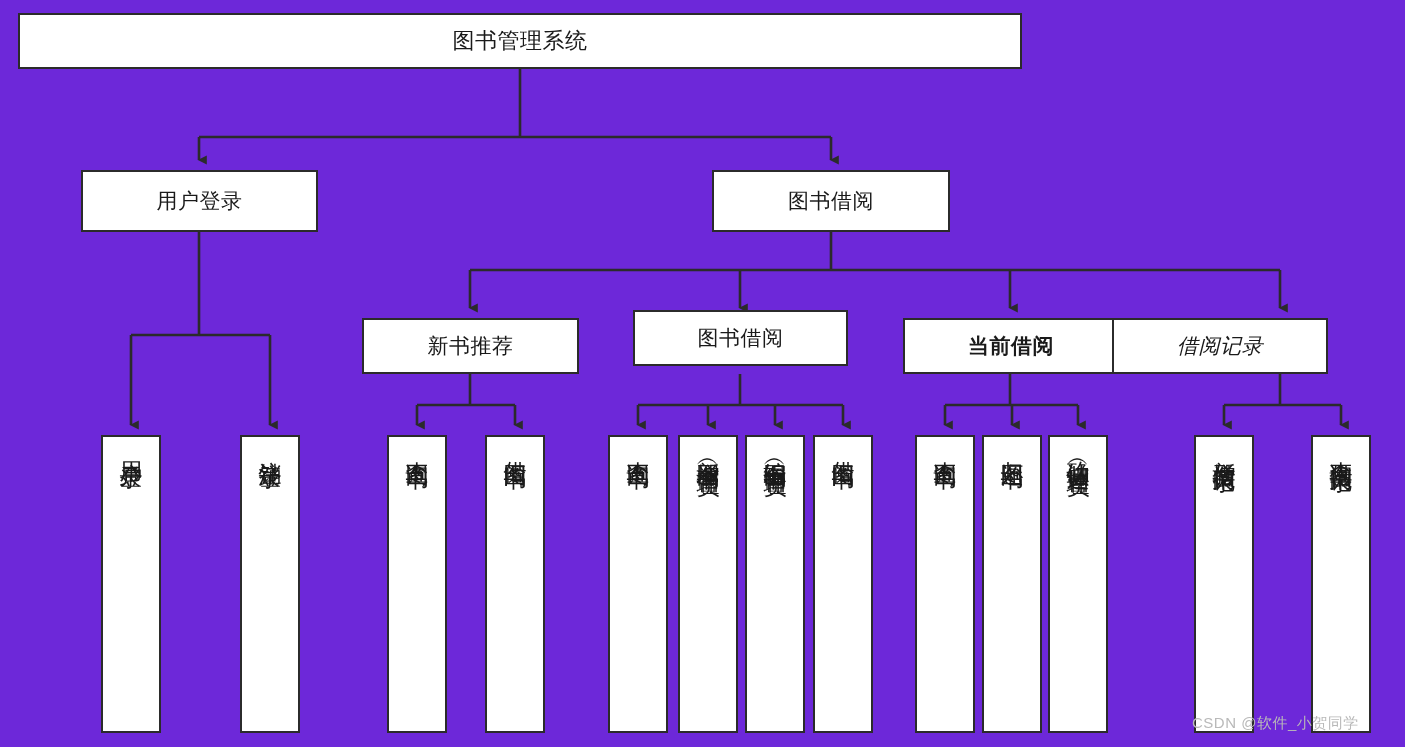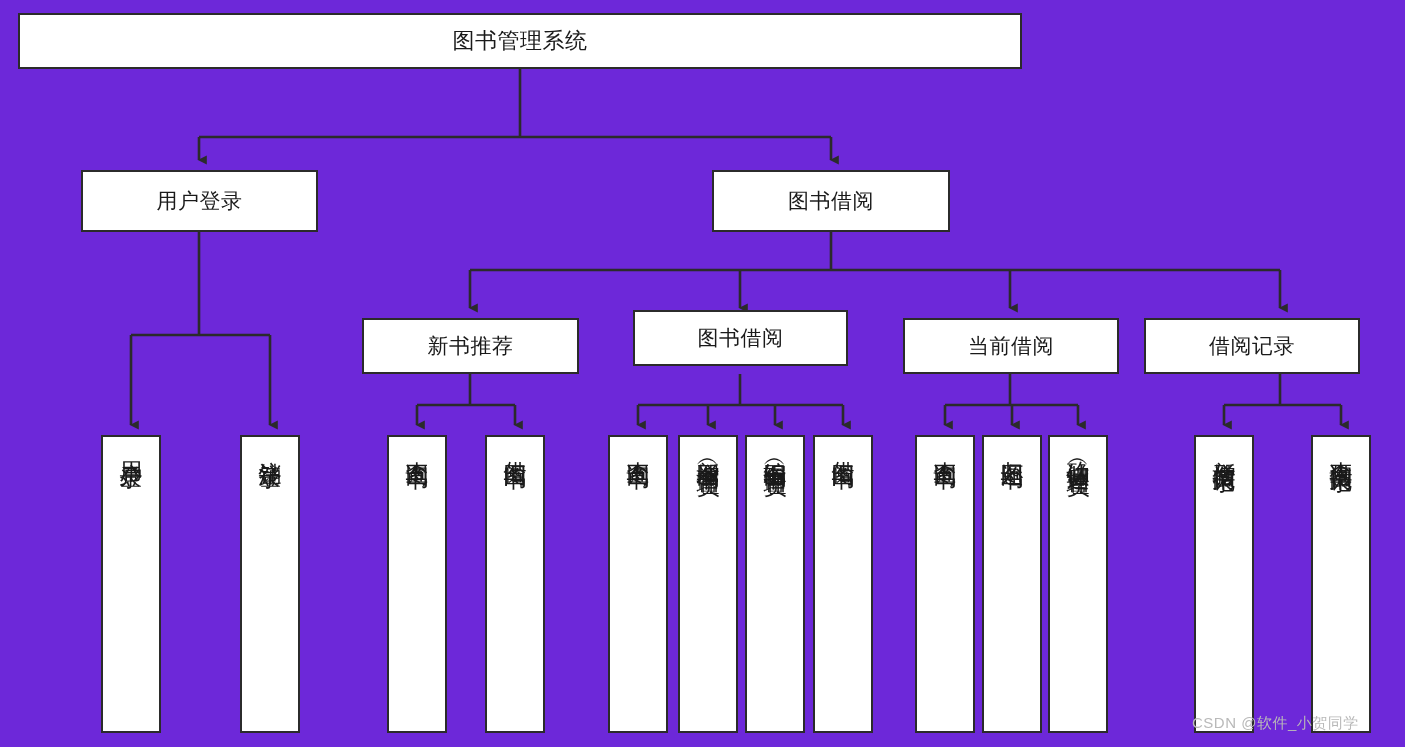--- a/index.html
+++ b/index.html
@@ -140,25 +140,25 @@
   </div>
 
   <div class="node horizontal" style="left:362px; top:318px; width:217px; height:56px;">
     <span class="node-label">新书推荐</span>
   </div>
 
   <div class="node horizontal" style="left:633px; top:310px; width:215px; height:56px;">
     <span class="node-label">图书借阅</span>
   </div>
 
-  <div class="node horizontal" style="left:903px; top:318px; width:216px; height:56px;">
+  <div class="node horizontal" style="left:903px; top:318px; width:216px; height:56px;font-weight:bold;">
     <span class="node-label">当前借阅</span>
   </div>
 
-  <div class="node horizontal" style="left:1144px; top:318px; width:216px; height:56px;">
+  <div class="node horizontal" style="left:1112px; top:318px; width:216px; height:56px;font-style:italic;">
     <span class="node-label">借阅记录</span>
   </div>
 
   <div class="node vertical" style="left:101px; top:435px; width:60px; height:298px;">
     <span class="node-label">用户登录</span>
   </div>
 
   <div class="node vertical" style="left:240px; top:435px; width:60px; height:298px;">
     <span class="node-label">注销登录</span>
   </div>

